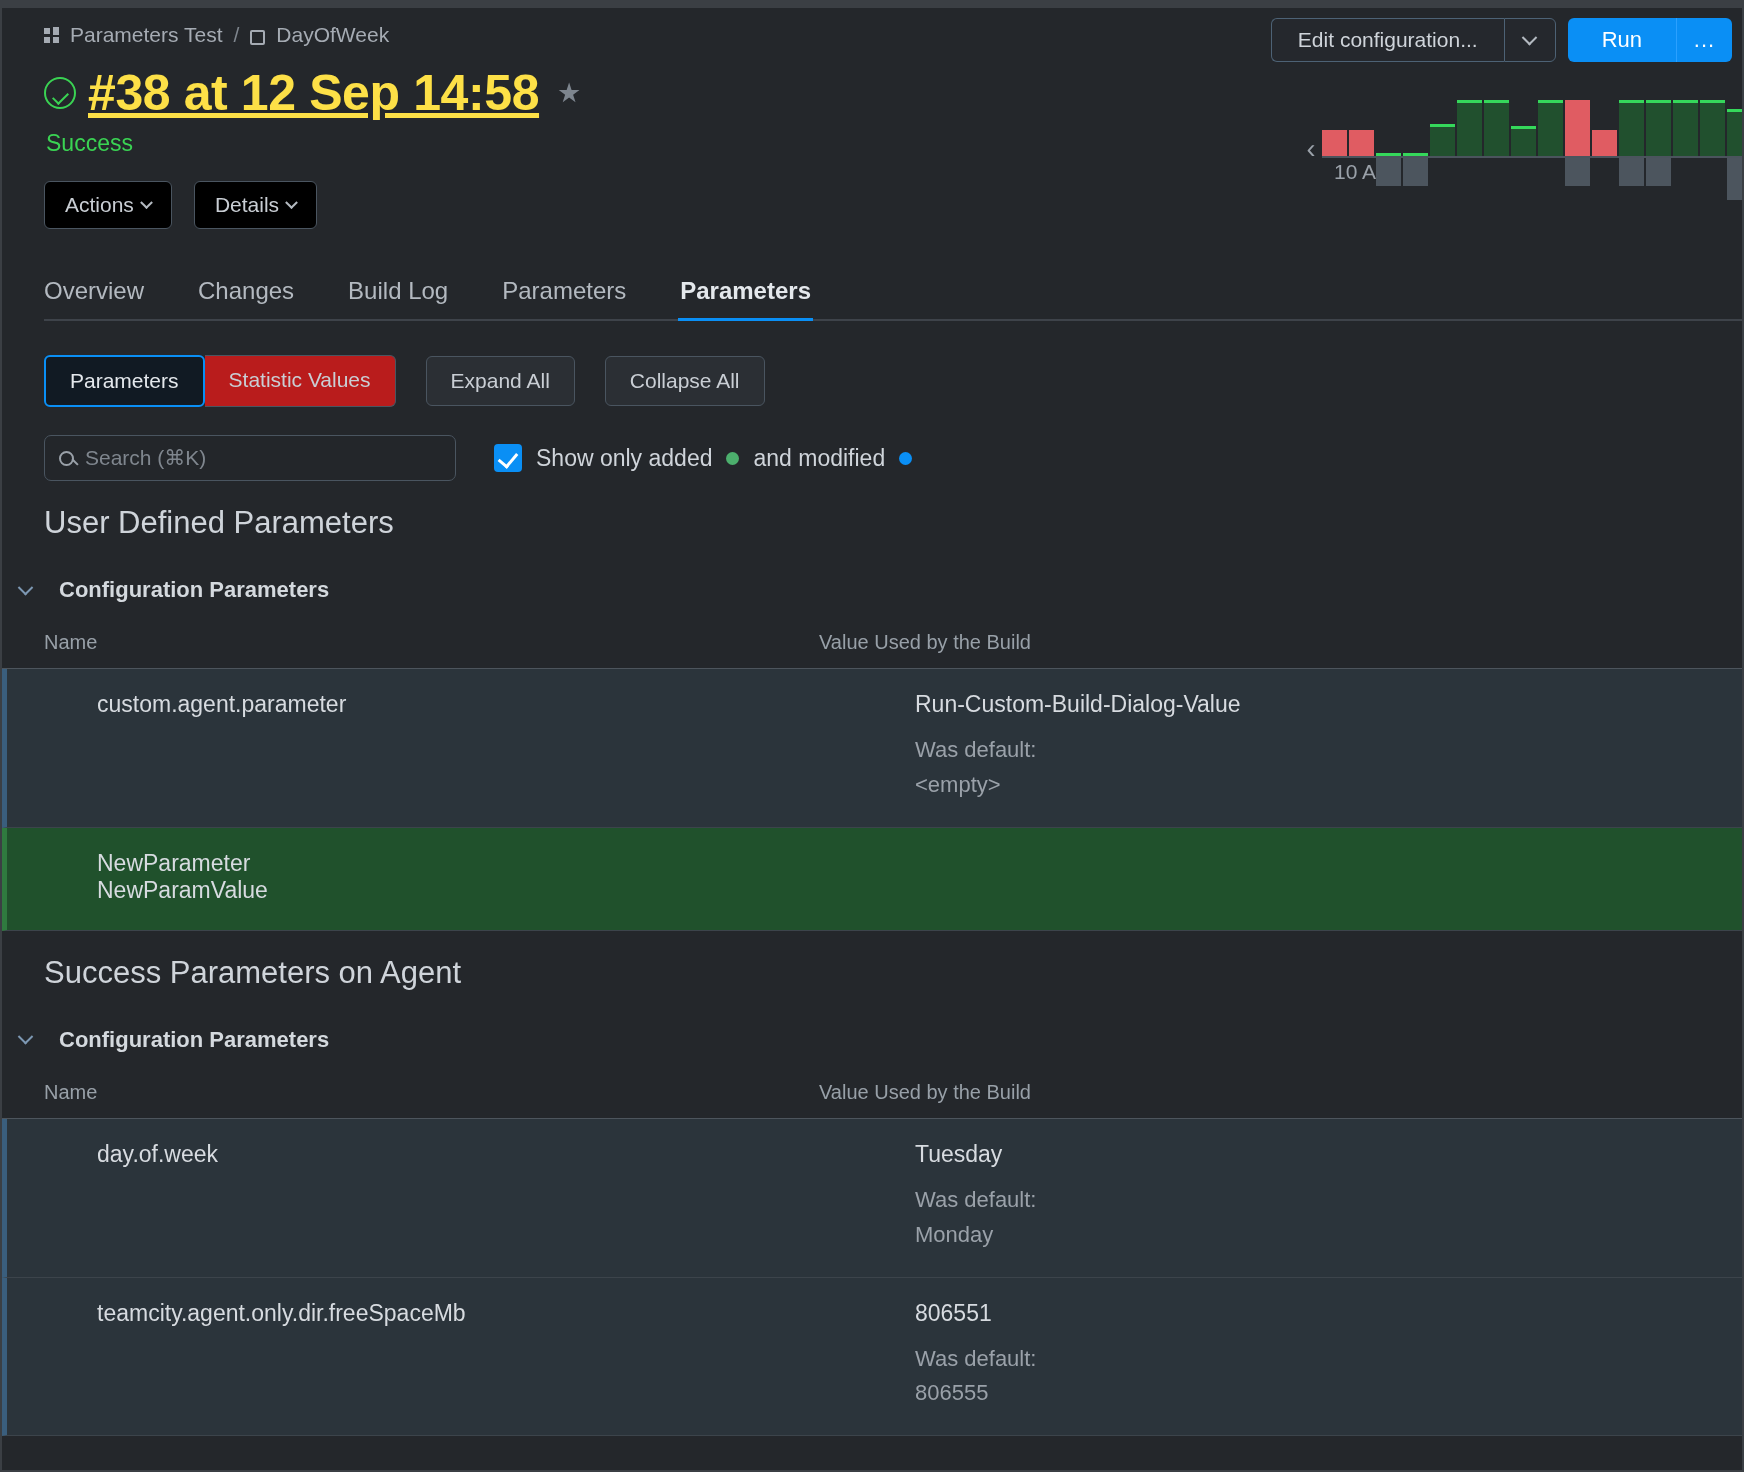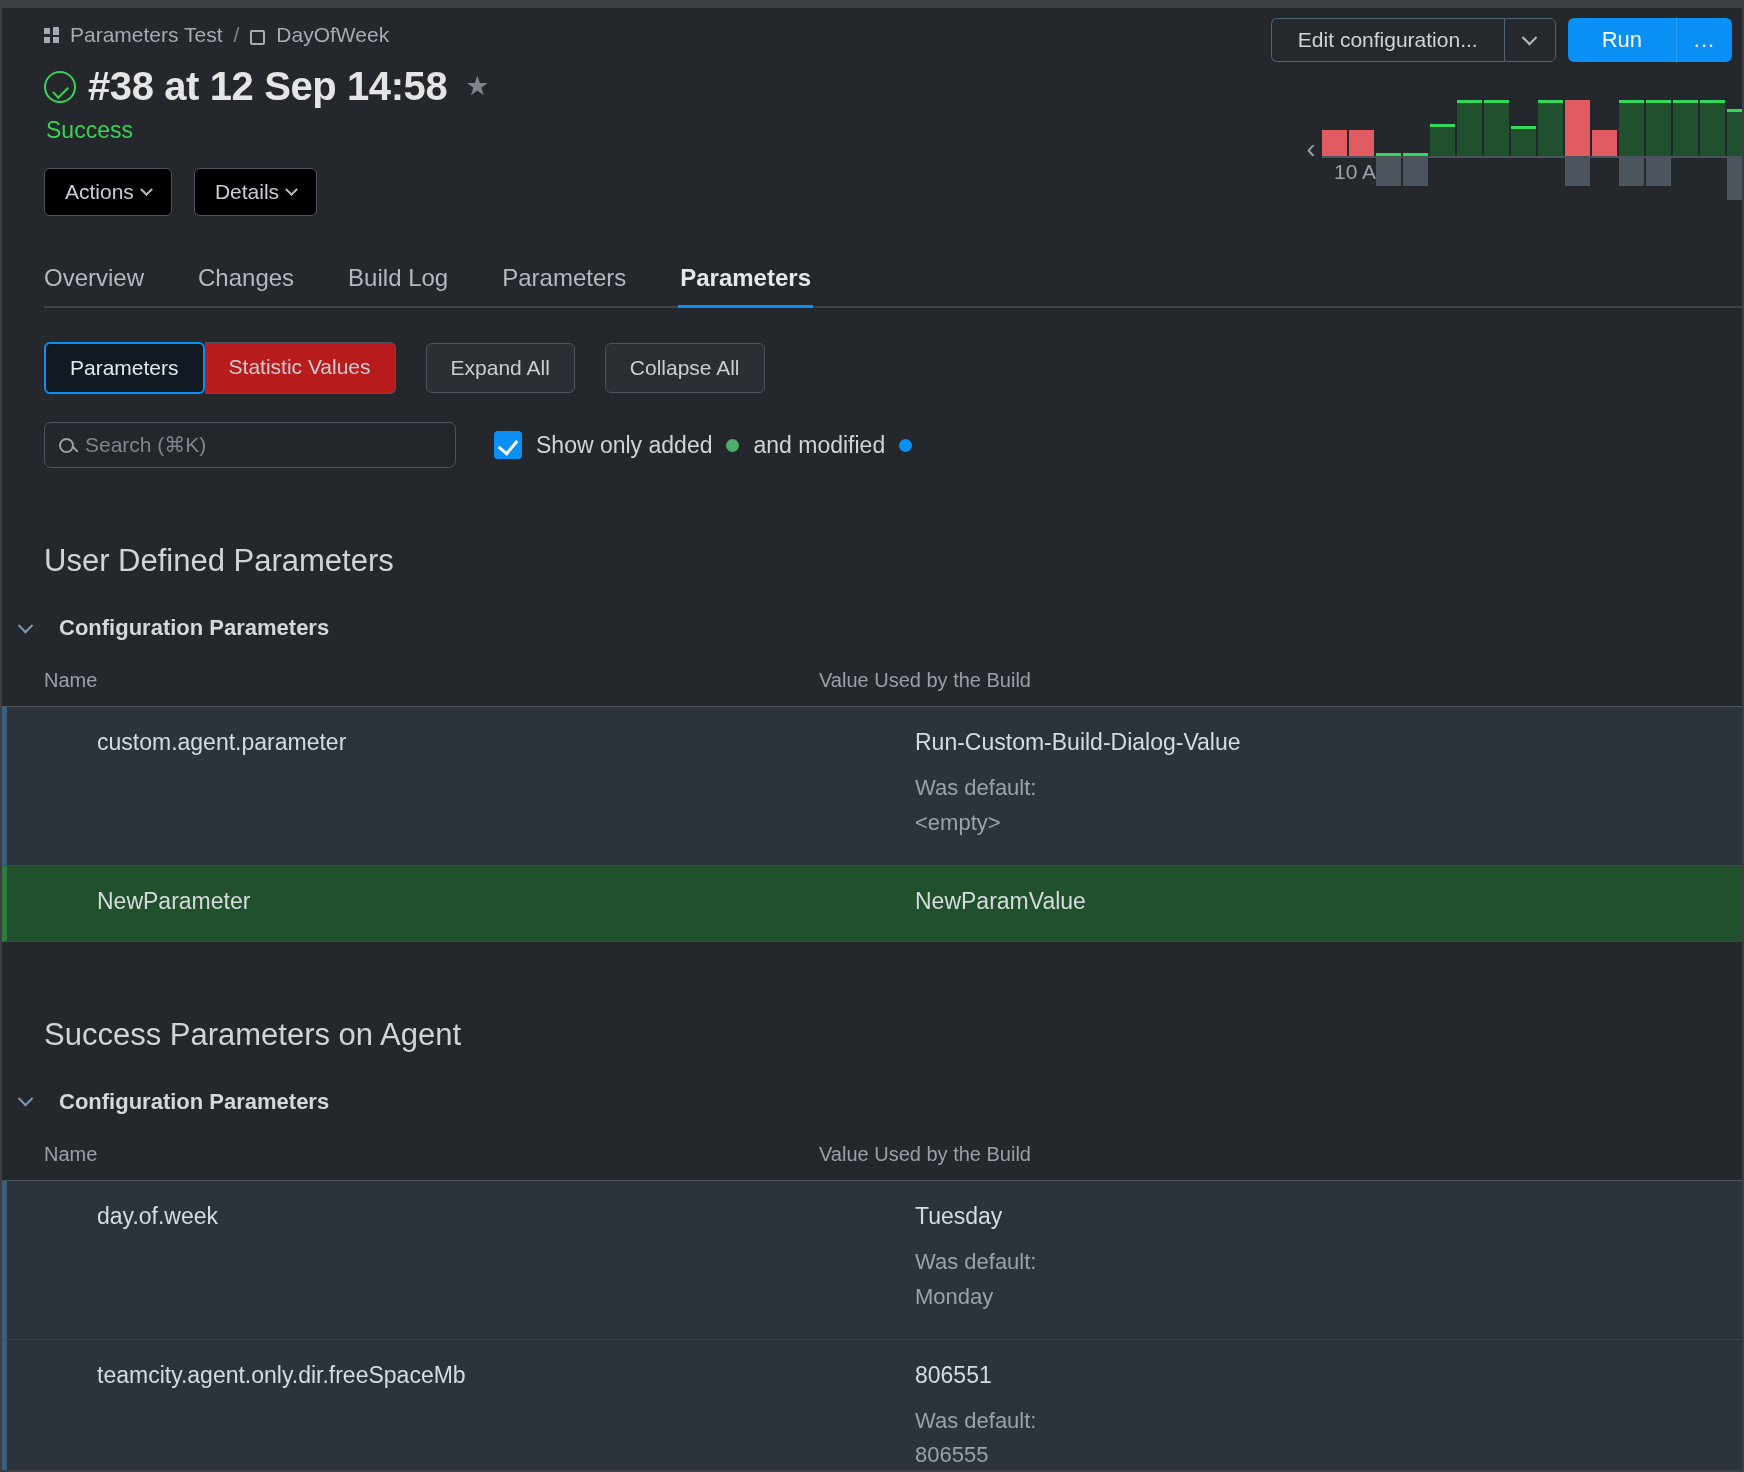--- a/index.html
+++ b/index.html
@@ -53,21 +53,21 @@
     width: 32px; height: 32px; border-radius: 50%;
     border: 2.6px solid #3ad353; position: relative; flex: none;
   }
   .status-ring::after {
     content: ""; position: absolute;
     left: 7px; top: 13px; width: 13px; height: 7px;
     border-left: 2.6px solid #3ad353; border-bottom: 2.6px solid #3ad353;
     transform: rotate(-45deg);
   }
   .build-title {
-    font-size: 40px; font-weight: bold; color: #e5e5e5; letter-spacing: -0.4px;
+    font-size: 50px; font-weight: bold; color: #fde047; letter-spacing: -0.4px; text-decoration: underline;
   }
   .star {
     color: #7d858e; font-size: 27px; margin-left: 6px; line-height: 1;
   }
   .status-text {
     font-size: 23px; color: #3ad353; margin-top: 8px; margin-left: 2px;
   }
 
   .action-buttons { display: flex; gap: 22px; margin-top: 24px; }
   .btn {
@@ -220,21 +220,21 @@
     content: ""; position: absolute; left: 8px; top: 5px;
     width: 9px; height: 15px; border-right: 3px solid #fff; border-bottom: 3px solid #fff;
     transform: rotate(40deg);
   }
   .dot { width: 13px; height: 13px; border-radius: 50%; display: inline-block; }
   .dot.green { background: #4caf6d; }
   .dot.blue { background: #0a8ff5; }
 
   
   .section-title {
-    margin: 75px 0 0 42px; font-size: 31px; color: #cfd4da; font-weight: normal;
+    margin: 24px 0 0 42px; font-size: 31px; color: #cfd4da; font-weight: normal;
   }
   .group-row {
     margin: 36px 0 0 18px; display: flex; align-items: center; gap: 28px;
     cursor: pointer;
   }
   .chev-down {
     width: 11px; height: 11px; border-right: 2px solid #7d98b3;
     border-bottom: 2px solid #7d98b3; transform: rotate(45deg) translate(-2px,-2px);
     flex: none;
   }
@@ -247,21 +247,21 @@
   }
   .th { font-size: 20px; color: #98a0a8; }
   .th.name { width: 775px; flex: none; }
 
   .trow {
     display: flex; padding: 22px 0 26px 42px;
     border-bottom: 1px solid #3c444b;
     background: #2b343b;
     border-left: 5px solid #2b343b;
   }
-  .trow.added { background: #20512c; border-left-color: #2f7a3f; }
+  .trow.added { background: #20512c; border-left-color: #2f7a3f; flex-direction: column; }
   .trow.modified { border-left-color: #3a5e7d; }
   .td { font-size: 23px; color: #d7dbe0; margin-left: 48px; }
   .td.name { width: 770px; flex: none; }
   .was-default { font-size: 22px; color: #9aa1a9; margin-top: 16px; line-height: 1.45; }
   .was-default div + div { margin-top: 3px; }
 </style>
 </head>
 <body>
 
 <div class="window">

